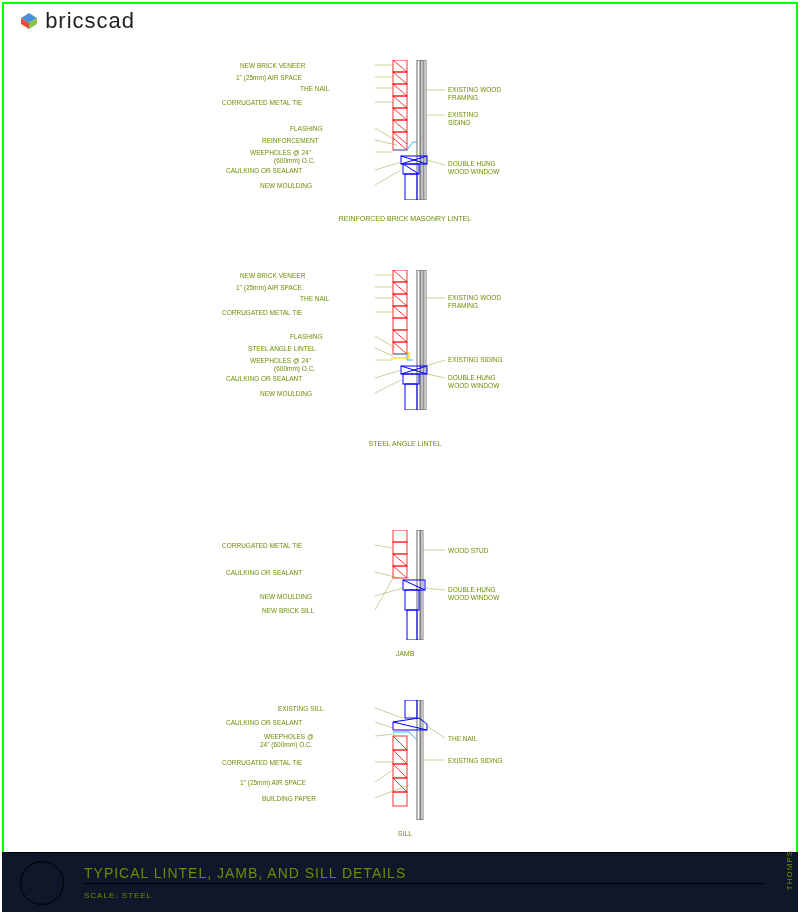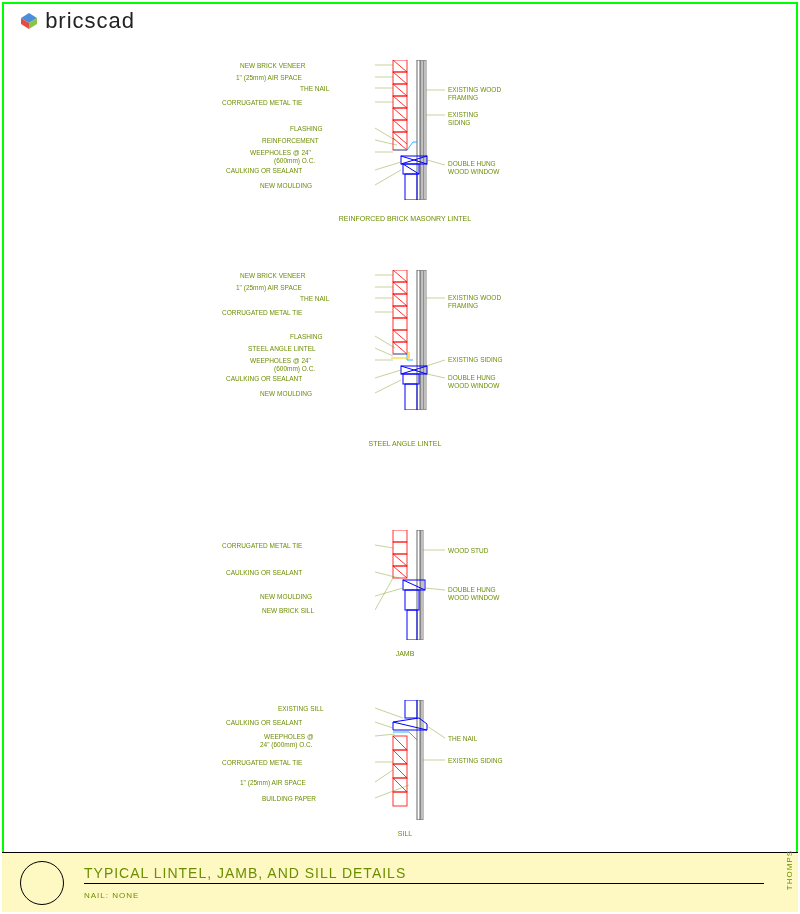--- a/index.html
+++ b/index.html
@@ -11,21 +11,21 @@
 .detail-block { position:absolute; width:500px; height:170px; }
 .det1 { left:180px; top:20px; }
 .det2 { left:180px; top:230px; }
 .det3 { left:180px; top:490px; }
 .det4 { left:180px; top:660px; }
 .svg-detail { position:absolute; left:195px; top:0; width:70px; height:140px; }
 .label { position:absolute; font-size:6.5px; color:#6b8e00; line-height:1.2; white-space:nowrap; }
 .label.l { text-align:right; }
 .label.r { text-align:left; }
 .subtitle { position:absolute; font-size:7px; color:#6b8e00; text-align:center; width:150px; }
-.titleblock { position:absolute; left:2px; bottom:2px; width:796px; height:60px; border-top:1px solid #000; background:#fef9c3; }
+.titleblock { position:absolute; left:2px; bottom:2px; width:796px; height:60px; border-top:1px solid #000; background:#0f172a; }
 .tb-circle { position:absolute; left:18px; top:8px; width:44px; height:44px; border:1px solid #000; border-radius:50%; }
 .tb-title { position:absolute; left:82px; top:12px; font-size:14px; letter-spacing:1px; color:#6b8e00; }
 .tb-scale { position:absolute; left:82px; top:38px; font-size:8px; color:#6b8e00; letter-spacing:1px; }
 .tb-divider { position:absolute; left:82px; top:30px; width:680px; height:0; border-top:1px solid #000; }
 .side-label { position:absolute; right:6px; bottom:24px; font-size:8px; color:#6b8e00; writing-mode:vertical-rl; transform:rotate(180deg); letter-spacing:1px; }
 </style>
 </head>
 <body>
 
 <div class="frame"></div>
@@ -258,15 +258,15 @@
     <div class="label r" style="left:268px;top:57px">EXISTING SIDING</div>
     <div class="subtitle" style="left:150px;top:130px">SILL</div>
   </div>
 
 </div>
 
 <div class="titleblock">
   <div class="tb-circle"></div>
   <div class="tb-title">TYPICAL LINTEL, JAMB, AND SILL DETAILS</div>
   <div class="tb-divider"></div>
-  <div class="tb-scale">NAIL: NONE</div>
+  <div class="tb-scale">SCALE: STEEL</div>
 </div>
 <div class="side-label">THOMPS</div>
 
 </body></html>

